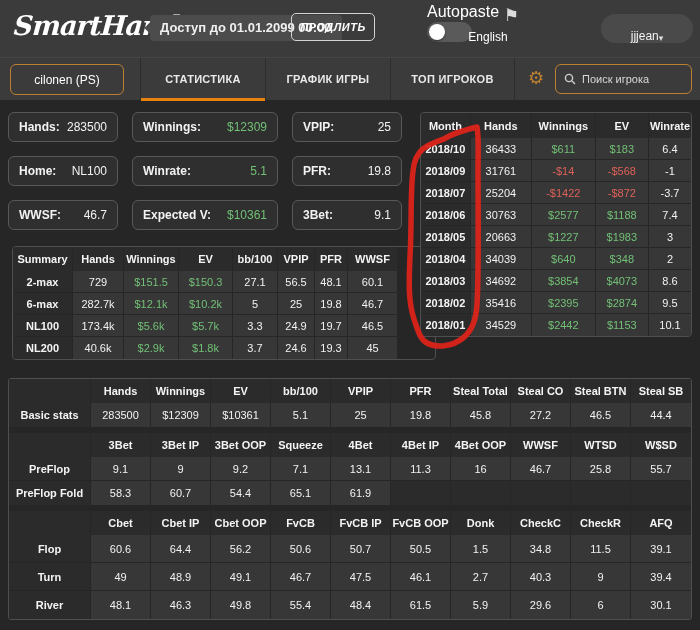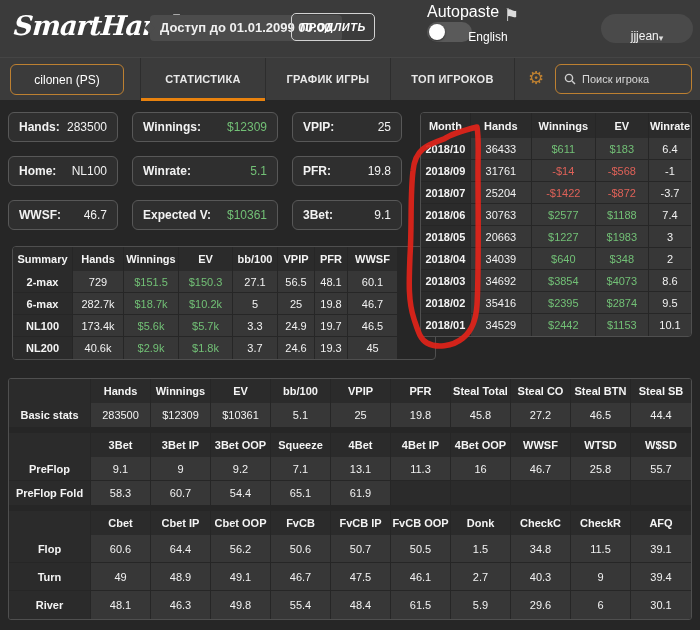--- a/index.html
+++ b/index.html
@@ -180,21 +180,21 @@
           <td class="pos">$151.5</td>
           <td class="pos">$150.3</td>
           <td>27.1</td>
           <td>56.5</td>
           <td>48.1</td>
           <td>60.1</td>
         </tr>
         <tr>
           <th>6-max</th>
           <td>282.7k</td>
-          <td class="pos">$18.7k</td>
+          <td class="pos">$12.1k</td>
           <td class="pos">$10.2k</td>
           <td>5</td>
           <td>25</td>
           <td>19.8</td>
           <td>46.7</td>
         </tr>
         <tr>
           <th>NL100</th>
           <td>173.4k</td>
           <td class="pos">$5.6k</td>

